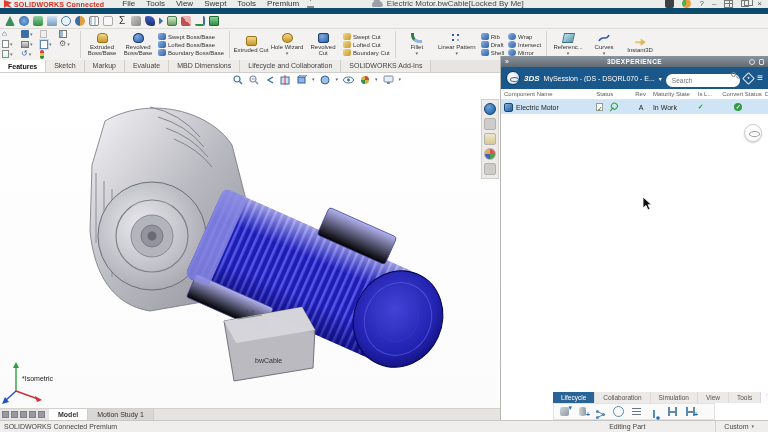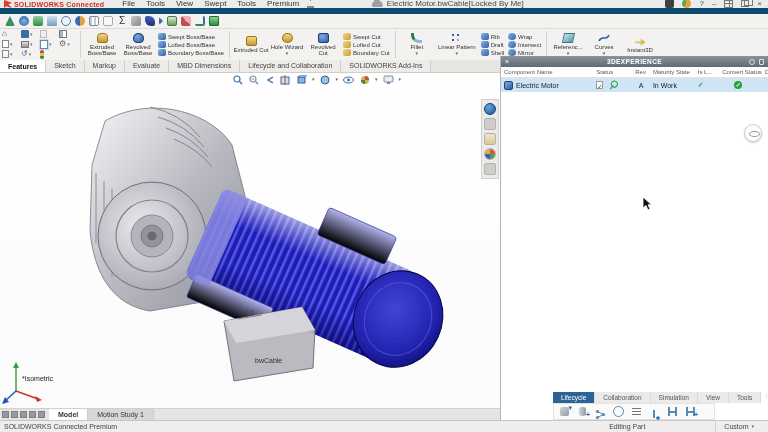--- a/index.html
+++ b/index.html
@@ -522,20 +522,32 @@
 <div class="panel">
   <div class="p-title">
     <span class="lft">»</span>
     <span class="cap">3DEXPERIENCE</span>
     <span class="rgt">
       <span class="dot-ico"></span>
       <span class="pinb-ico"></span>
     </span>
   </div>
 
+  <div class="p-blue">
+    <div class="compass"></div>
+    <span class="ds-logo">3DS</span>
+    <span class="session">MySession - (DS - DSQRL070 - E...</span>
+    <span class="session-caret">▾</span>
+    <div class="searchwrap">
+      <input type="text" placeholder="Search" style="">
+      <div class="mag"></div>
+    </div>
+    <div class="tag-ico"></div>
+    <span class="burger">≡</span>
+  </div>
 
   <div class="thead">
     <div class="c-name">Component Name</div>
     <div class="c-status">Status</div>
     <div class="c-rev">Rev</div>
     <div class="c-mat">Maturity State</div>
     <div class="c-isl">Is L...</div>
     <div class="c-conv">Convert Status</div>
     <div class="c-des">Des</div>
   </div>

